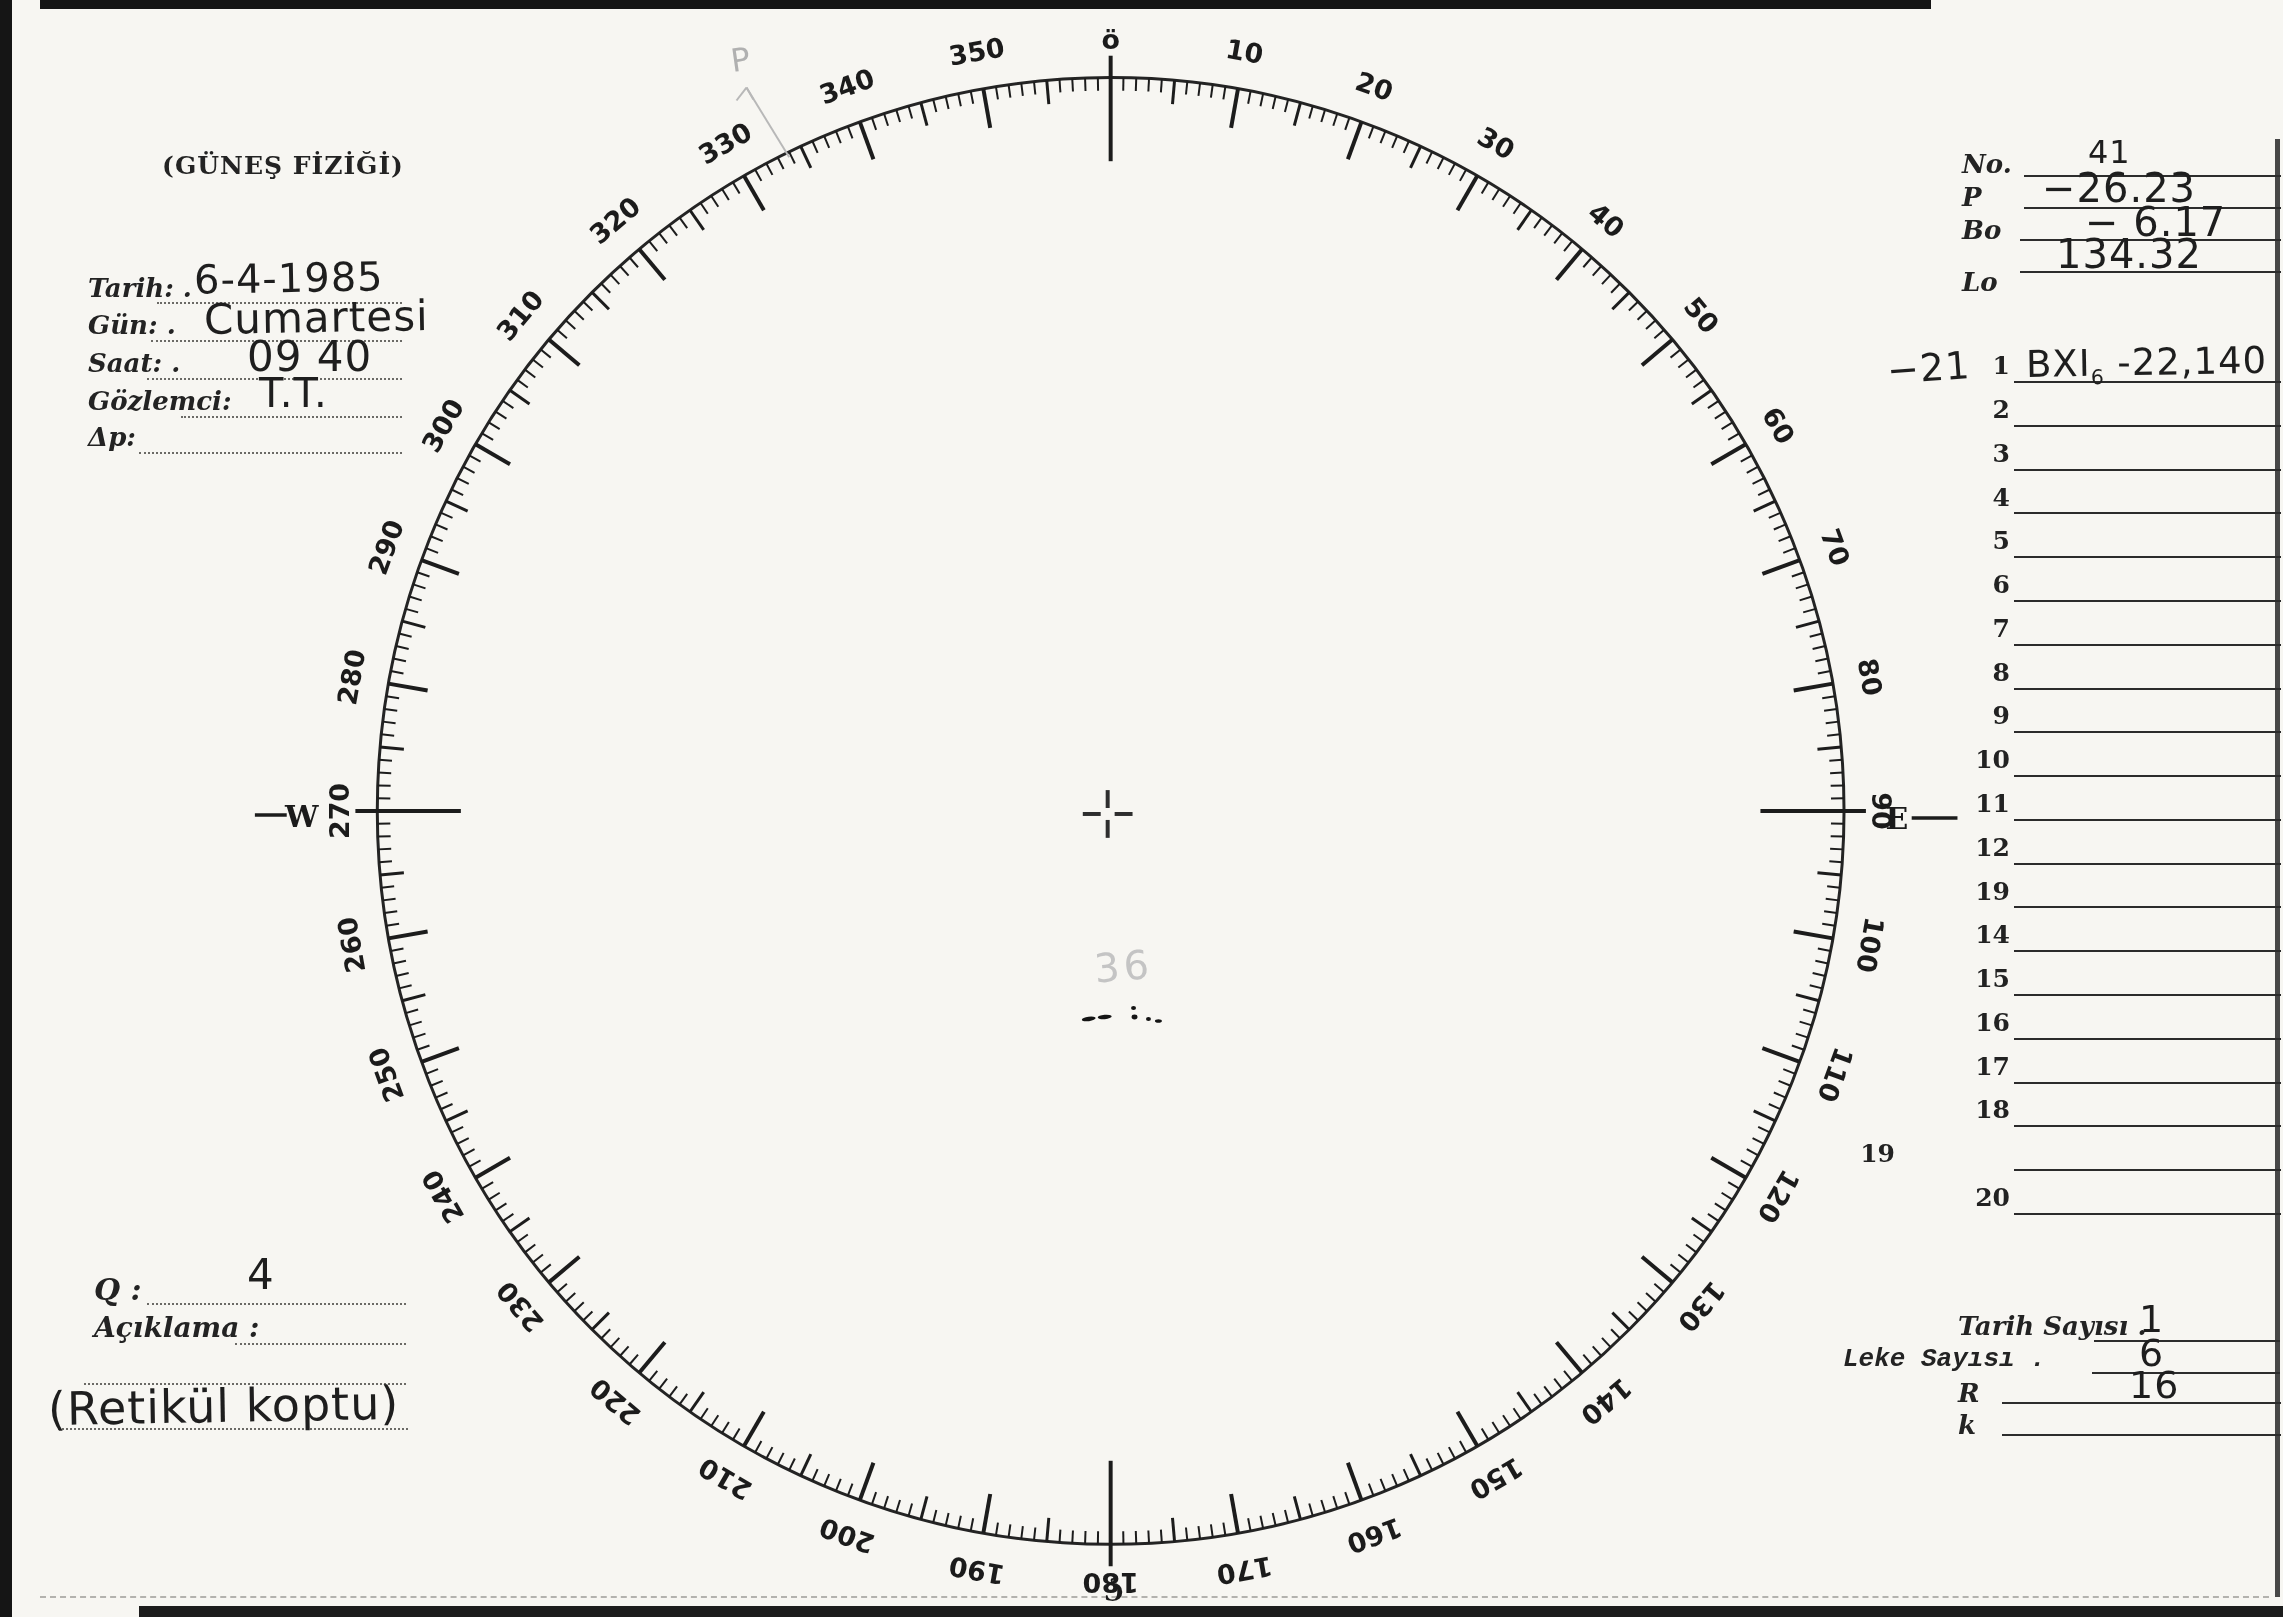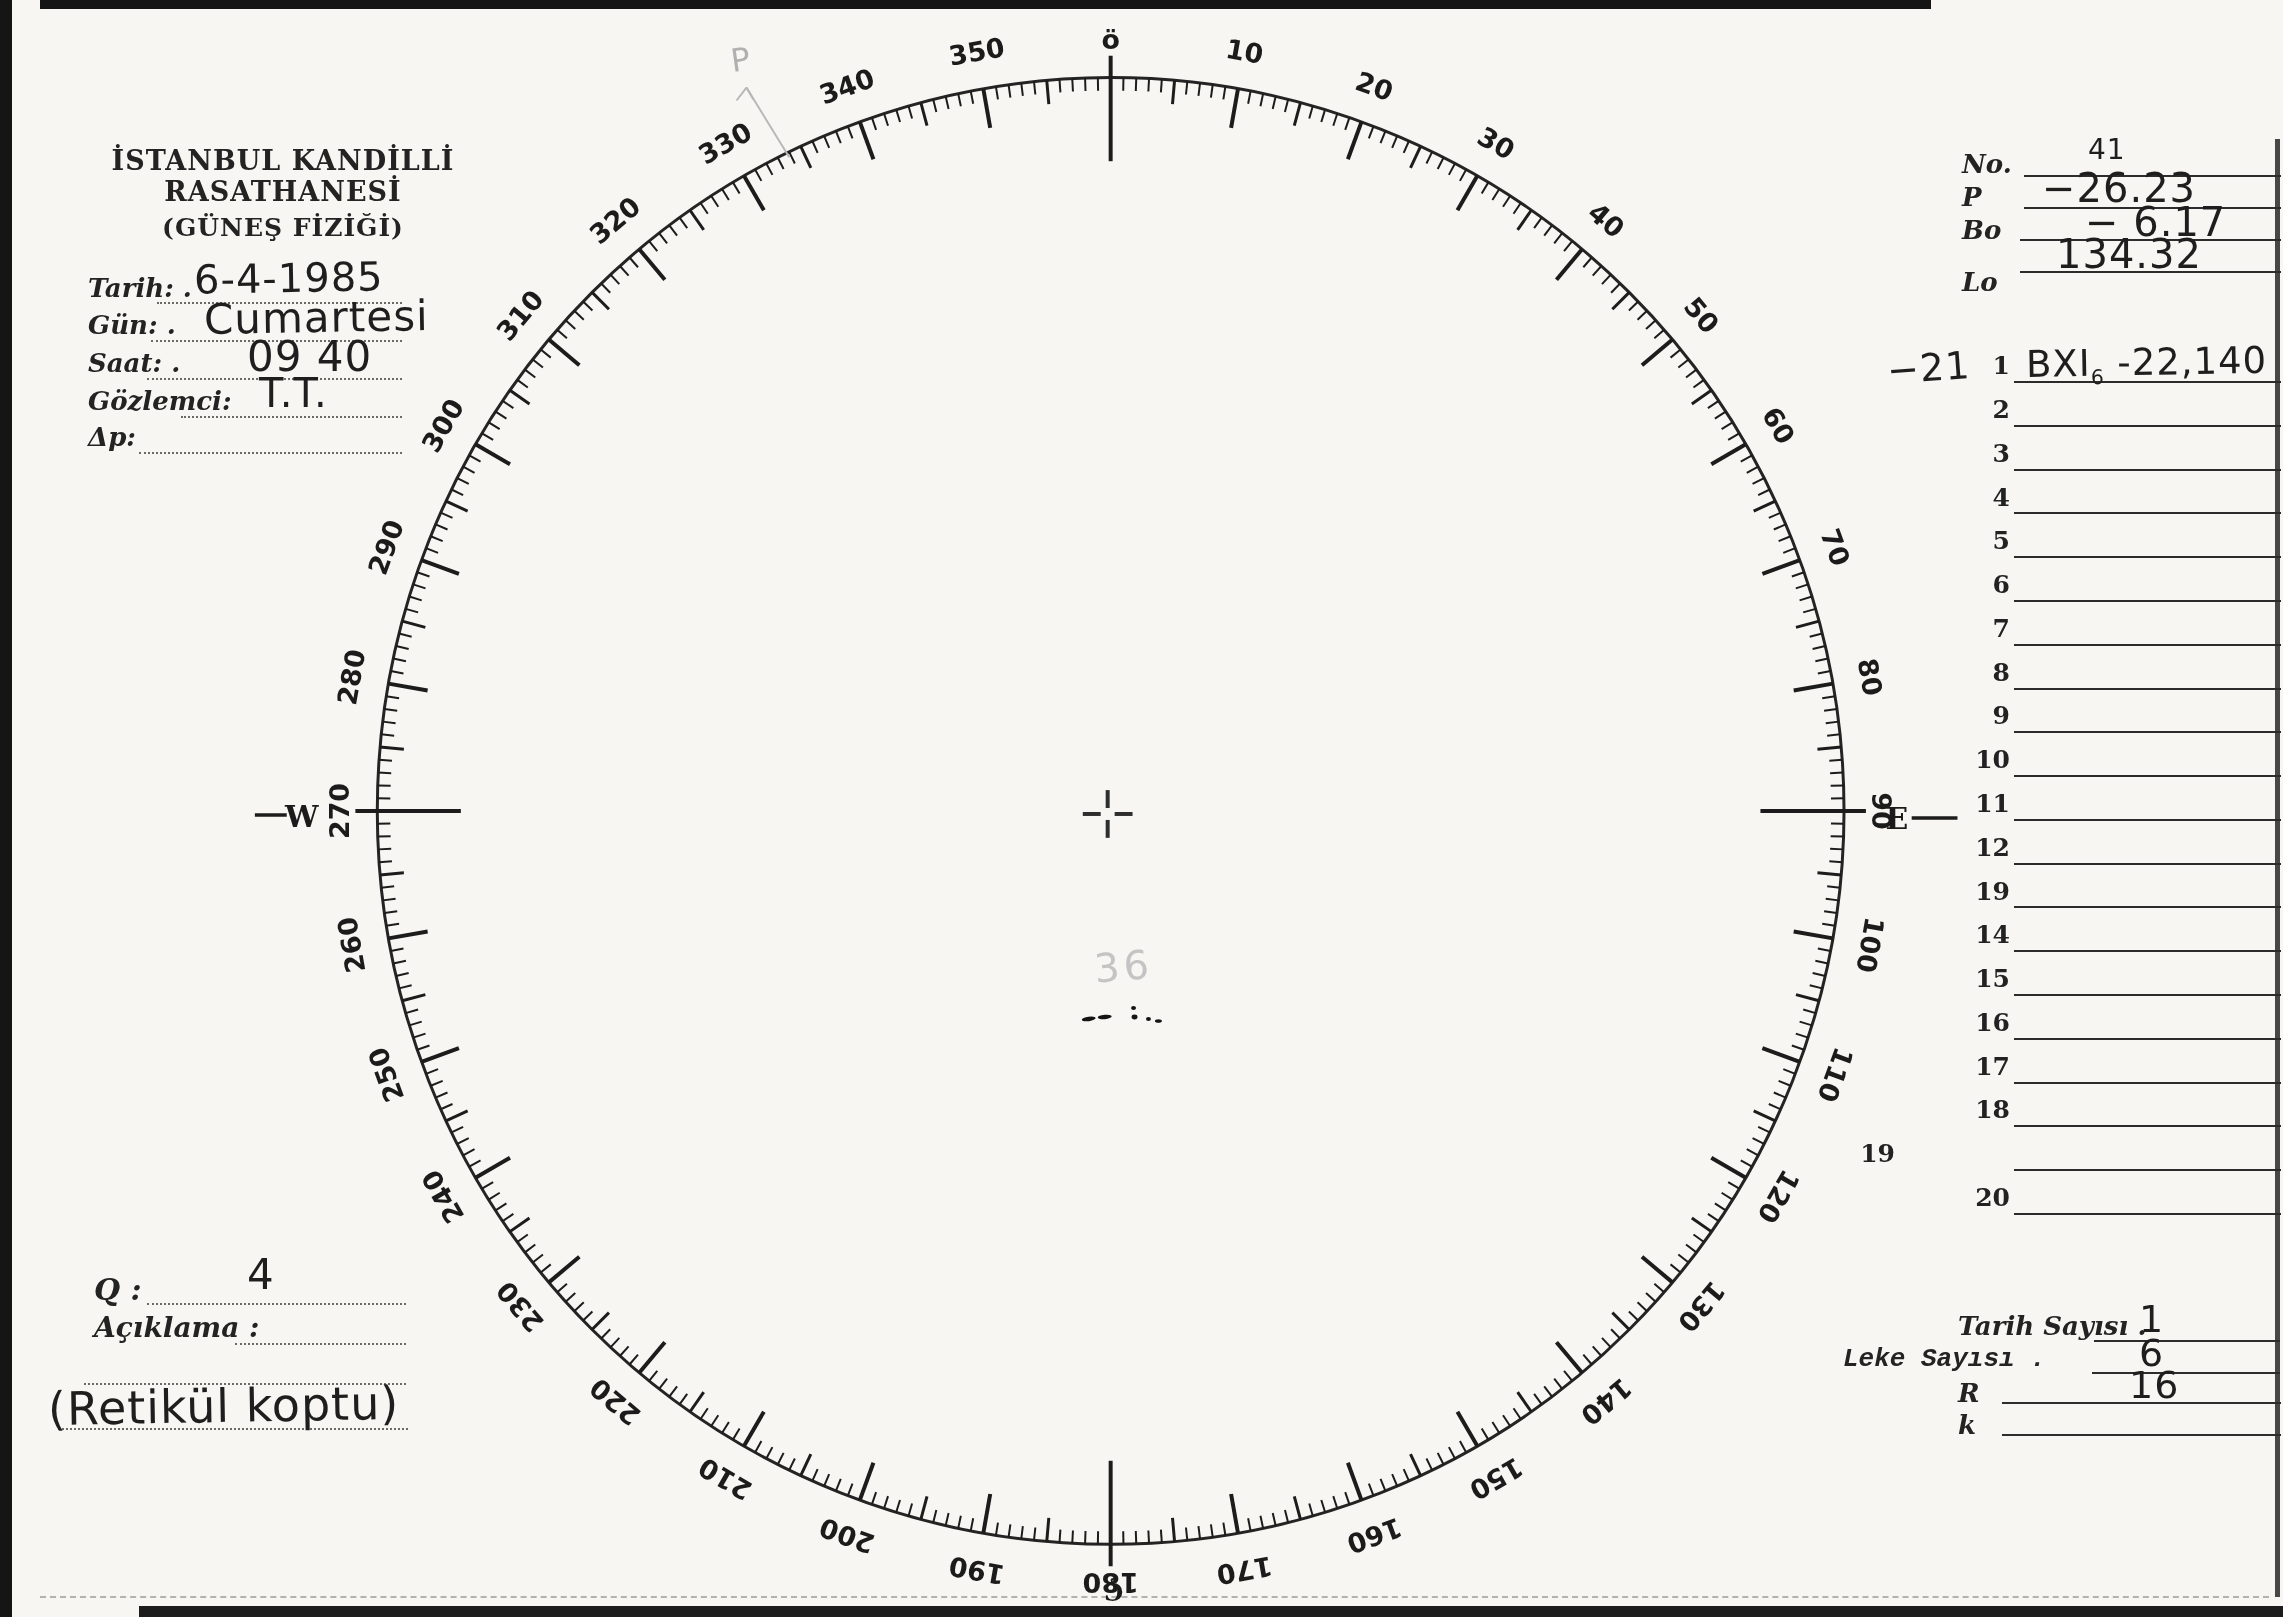--- a/index.html
+++ b/index.html
@@ -461,21 +461,20 @@
       <text x="1129" y="971" text-anchor="middle" dominant-baseline="central" font-family="&quot;DejaVu Sans&quot;, sans-serif" font-size="40" fill="#c4c4c4" letter-spacing="4" transform="rotate(-5 1129 971)">36</text>
       <ellipse cx="1094" cy="1024" rx="7" ry="2.2" fill="#141414" transform="rotate(-8 1094 1024)"></ellipse>
       <ellipse cx="1110" cy="1022" rx="7" ry="2.2" fill="#141414" transform="rotate(-5 1110 1022)"></ellipse>
       <ellipse cx="1139" cy="1013" rx="2.5" ry="2" fill="#141414" transform="rotate(0 1139 1013)"></ellipse>
       <ellipse cx="1140" cy="1022" rx="3" ry="2.5" fill="#141414" transform="rotate(0 1140 1022)"></ellipse>
       <ellipse cx="1154" cy="1024" rx="2.5" ry="2" fill="#141414" transform="rotate(0 1154 1024)"></ellipse>
       <ellipse cx="1164" cy="1026" rx="3.5" ry="1.8" fill="#141414" transform="rotate(0 1164 1026)"></ellipse>
     </svg>
 
   <div class="title-block">
-    <div class="title1 printed">İSTANBUL KANDİLLİ RASATHANESİ</div>
     <div class="title2 printed">(GÜNEŞ FİZİĞİ)</div>
   </div>
 
   <span class="flabel printed ital" style="left:88px;top:273px;">Tarih: .</span>
   <span class="dotline" style="left:157px;top:302px;width:245px;"></span>
   <span class="fvalue hw" style="left:194px;top:255px;font-size:40px;transform:rotate(-1deg);">6-4-1985</span>
 
   <span class="flabel printed ital" style="left:88px;top:310px;">Gün: .</span>
   <span class="dotline" style="left:151px;top:340px;width:251px;"></span>
   <span class="fvalue hw" style="left:204px;top:293px;font-size:42px;transform:rotate(-1deg);">Cumartesi</span>
@@ -485,21 +484,21 @@
   <span class="fvalue hw" style="left:247px;top:332px;font-size:42px;">09 40</span>
 
   <span class="flabel printed ital" style="left:88px;top:386px;">Gözlemci:</span>
   <span class="dotline" style="left:181px;top:416px;width:221px;"></span>
   <span class="fvalue hw" style="left:259px;top:370px;font-size:40px;">T.T.</span>
 
   <span class="flabel printed ital" style="left:88px;top:422px;">Δp:</span>
   <span class="dotline" style="left:139px;top:452px;width:263px;"></span>
 
   <span class="flabel printed ital" style="left:1962px;top:149px;">No.</span>
-  <span class="fvalue hw" style="left:2088px;top:133px;font-size:28px;">41</span>
+  <span class="fvalue hw" style="left:2088px;top:133px;font-size:32px;">41</span>
   <span class="solidline" style="left:2024px;top:175px;width:257px;"></span>
 
   <span class="flabel printed ital" style="left:1962px;top:182px;">P</span>
   <span class="fvalue hw" style="left:2042px;top:165px;font-size:40px;">−26.23</span>
   <span class="solidline" style="left:2024px;top:207px;width:257px;"></span>
 
   <span class="flabel printed ital" style="left:1962px;top:215px;">Bo</span>
   <span class="fvalue hw" style="left:2048px;top:199px;font-size:40px;margin-left:37px;">− 6.17</span>
   <span class="solidline" style="left:2020px;top:239px;width:261px;"></span>
 

